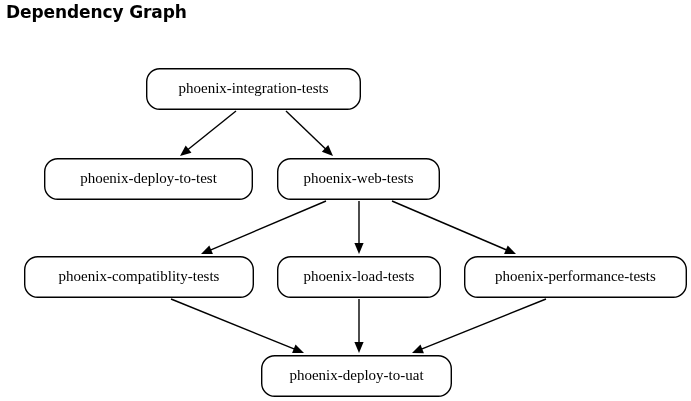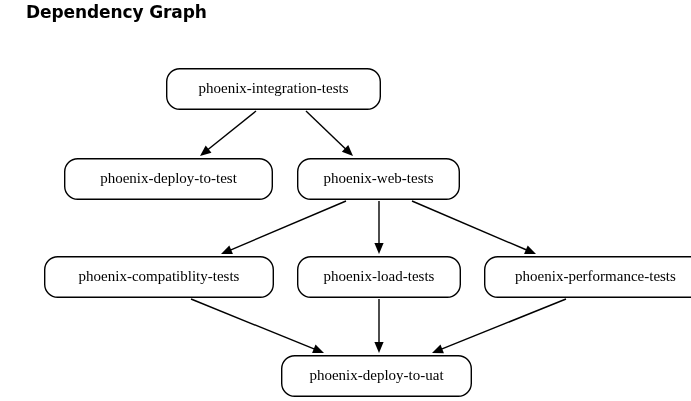--- a/index.html
+++ b/index.html
@@ -12,21 +12,20 @@
     height: 401px;
     overflow: hidden;
     font-family: "Liberation Sans", sans-serif;
     color: #000000;
   }
   #page {
     position: relative;
     width: 547px;
     height: 401px;
     background: #ffffff;
-    margin-left: 20px;
   }
   #graph-title {
     position: absolute;
     left: 6px;
     top: 2px;
     margin: 0;
     font-family: "DejaVu Sans", sans-serif;
     font-size: 17px;
     font-weight: bold;
     letter-spacing: -0.1px;

